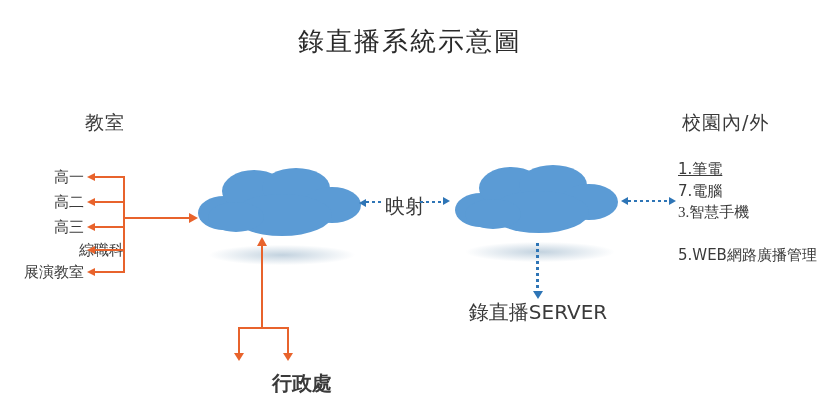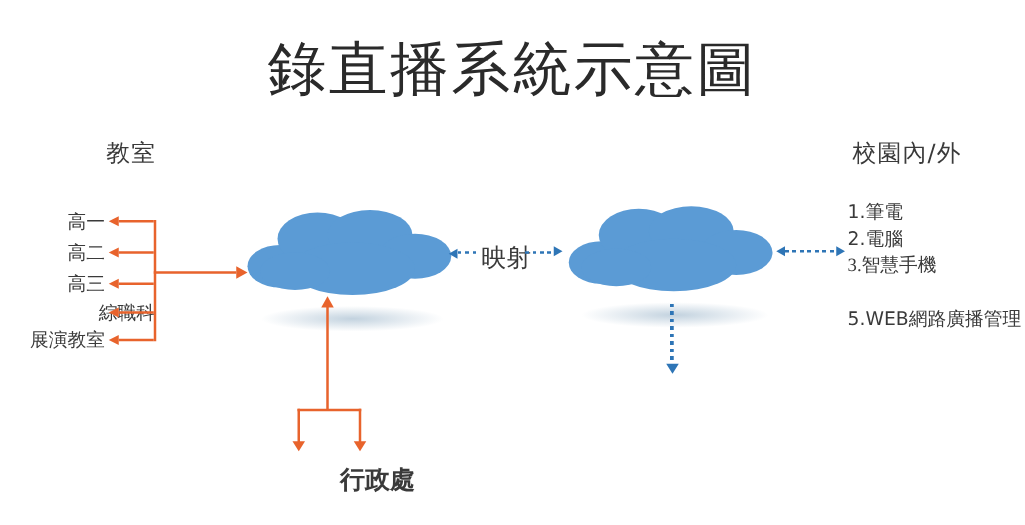--- a/index.html
+++ b/index.html
@@ -3,21 +3,21 @@
 <meta charset="utf-8">
 <style>
   html,body { margin:0; padding:0; background:#fff; }
   .canvas {
     position:relative; width:820px; height:420px; background:#fff;
     font-family:"DejaVu Sans","Liberation Sans",sans-serif; overflow:hidden;
     color:var(--text,#3a3a3a);
   }
   .title {
     position:absolute; left:0; top:24px; width:820px; text-align:center;
-    font-size:47px; font-weight:500; letter-spacing:2px; color:var(--title,#2a2a2a);
+    font-size:26px; font-weight:500; letter-spacing:2px; color:var(--title,#2a2a2a);
   }
   .hdr { position:absolute; font-size:19px; font-weight:500; letter-spacing:1px; color:var(--text,#3a3a3a); white-space:nowrap; }
   .lbl { position:absolute; font-size:15px; color:var(--text,#3a3a3a); white-space:nowrap; }
   .lbl-r { text-align:right; }
   .lbl-c { text-align:center; }
   .big { font-size:20px; }
   
   .line-o { position:absolute; background:var(--orange,#e8632c); }
   
   .dash-h { position:absolute; height:2px;
@@ -106,23 +106,24 @@
       <ellipse cx="102" cy="27" rx="34" ry="20"></ellipse>
       <ellipse cx="138" cy="44" rx="29" ry="18"></ellipse>
       <ellipse cx="88" cy="54" rx="50" ry="21"></ellipse>
       <ellipse cx="42" cy="56" rx="28" ry="15"></ellipse>
     </svg>
   </div>
   <div class="cloud-shadow" style="left:452px; top:240px; width:176px; height:24px;"></div>
 
   <div class="dash-v" style="left:536px; top:243px; height:48px;"></div>
   <div class="ah ah-down-b" style="left:533px; top:291px;"></div>
+  <div class="lbl lbl-c big" style="left:458px; top:299px; width:160px;">錄直播SERVER</div>
 
   <div class="ah ah-left-b" style="left:621px; top:197px;"></div>
   <div class="dash-h" style="left:628px; top:200px; width:41px;"></div>
   <div class="ah ah-right-b" style="left:669px; top:197px;"></div>
 
-  <div class="lbl" style="left:678px; top:160px;">1.筆電</div>
-  <div class="lbl" style="left:678px; top:182px;">2.電腦</div>
+  <div class="lbl" style="left:678px; top:160px;text-decoration:underline;">1.筆電</div>
+  <div class="lbl" style="left:678px; top:182px;">7.電腦</div>
   <div class="lbl" style="left:678px; top:203px;font-family:Liberation Serif, serif;">3.智慧手機</div>
   <div class="lbl" style="left:678px; top:246px;">5.WEB網路廣播管理</div>
 
 </div>
 
 </body></html>

